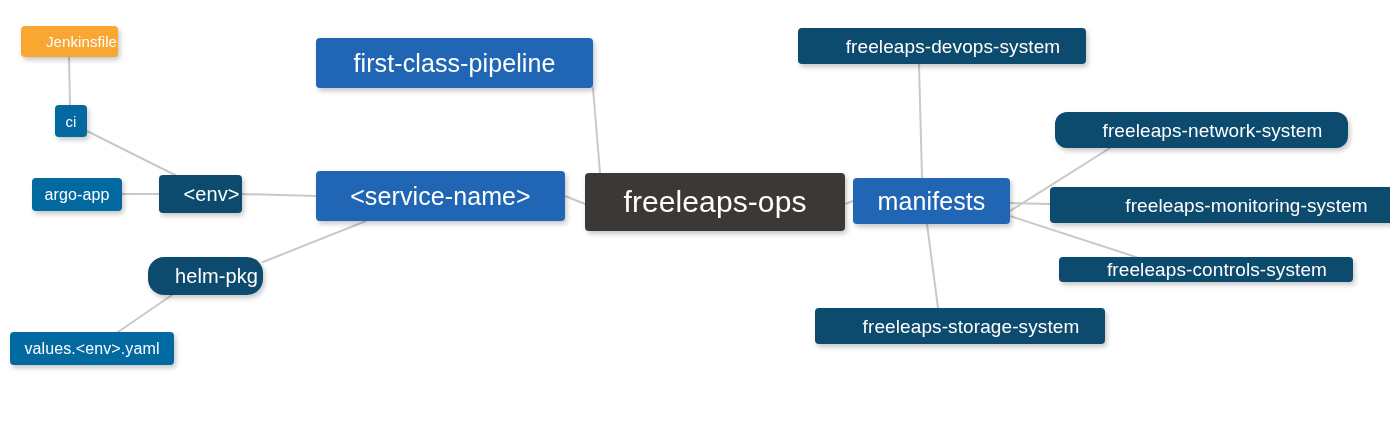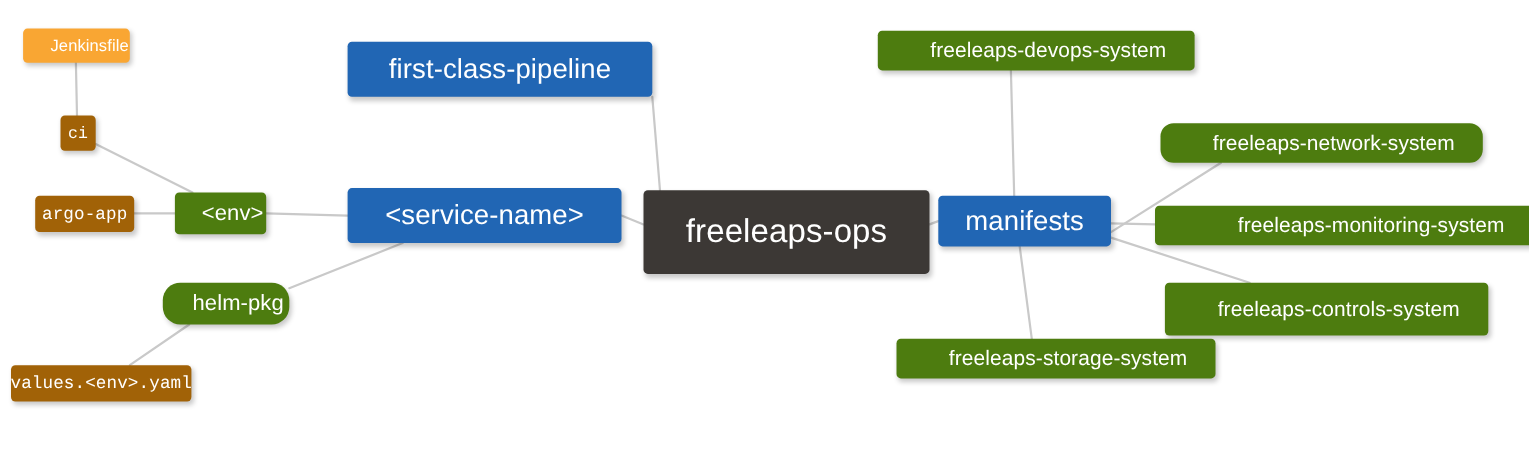--- a/index.html
+++ b/index.html
@@ -6,23 +6,23 @@
   body{width:1390px;height:421px;overflow:hidden;
        font-family:"Liberation Sans","DejaVu Sans",sans-serif;}
   #canvas{position:relative;width:1390px;height:421px;background:#ffffff;}
   #edges{position:absolute;left:0;top:0;width:1390px;height:421px;}
   .node{position:absolute;display:flex;align-items:center;justify-content:center;
         box-sizing:border-box;color:#ffffff;border-radius:4px;
         box-shadow:2px 3px 5px rgba(0,0,0,0.22);
         white-space:nowrap;line-height:1;letter-spacing:0.1px;}
   .n-root{background:#3c3835;}
   .n-blue{background:#2166b4;text-align:right;}
-  .n-green{background:#4d7c0f;padding-left:22px;}
+  .n-green{background:#0c4a6e;padding-left:22px;}
   .n-orange{background:#f9a633;padding-left:24px;}
-  .n-red{background:#a16207;font-family:Liberation Mono, monospace;}
+  .n-red{background:#0369a1;}
 </style>
 </head>
 <body>
 
 <div id="canvas">
   <svg id="edges" viewBox="0 0 1390 421" preserveAspectRatio="none">
       <line x1="585" y1="204" x2="565" y2="196" stroke="#c9c9c9" stroke-width="2" stroke-linecap="round"></line>
       <line x1="600" y1="173" x2="593" y2="88" stroke="#c9c9c9" stroke-width="2" stroke-linecap="round"></line>
       <line x1="845" y1="204" x2="853" y2="201" stroke="#c9c9c9" stroke-width="2" stroke-linecap="round"></line>
       <line x1="316" y1="196" x2="242" y2="194" stroke="#c9c9c9" stroke-width="2" stroke-linecap="round"></line>
@@ -31,29 +31,29 @@
       <line x1="159" y1="194" x2="122" y2="194" stroke="#c9c9c9" stroke-width="2" stroke-linecap="round"></line>
       <line x1="70" y1="105" x2="69" y2="57" stroke="#c9c9c9" stroke-width="2" stroke-linecap="round"></line>
       <line x1="172" y1="295" x2="118" y2="332" stroke="#c9c9c9" stroke-width="2" stroke-linecap="round"></line>
       <line x1="922" y1="178" x2="919" y2="64" stroke="#c9c9c9" stroke-width="2" stroke-linecap="round"></line>
       <line x1="1010" y1="211" x2="1110" y2="148" stroke="#c9c9c9" stroke-width="2" stroke-linecap="round"></line>
       <line x1="1010" y1="203" x2="1050" y2="204" stroke="#c9c9c9" stroke-width="2" stroke-linecap="round"></line>
       <line x1="1010" y1="216" x2="1136" y2="257" stroke="#c9c9c9" stroke-width="2" stroke-linecap="round"></line>
       <line x1="927" y1="224" x2="938" y2="308" stroke="#c9c9c9" stroke-width="2" stroke-linecap="round"></line>
     </svg>
   <div id="nodes">
-      <div class="node n-root" style="left: 585px; top: 173px; width: 260px; height: 76px; font-size: 30px;">freeleaps-ops</div>
+      <div class="node n-root" style="left: 585px; top: 173px; width: 260px; height: 58px; font-size: 30px;">freeleaps-ops</div>
       <div class="node n-blue" style="left: 316px; top: 171px; width: 249px; height: 50px; font-size: 25px;">&lt;service-name&gt;</div>
       <div class="node n-blue" style="left: 316px; top: 38px; width: 277px; height: 50px; font-size: 25px;">first-class-pipeline</div>
       <div class="node n-blue" style="left: 853px; top: 178px; width: 157px; height: 46px; font-size: 25px;">manifests</div>
       <div class="node n-green" style="left: 159px; top: 175px; width: 83px; height: 38px; font-size: 20px;">&lt;env&gt;</div>
       <div class="node n-green" style="left: 148px; top: 257px; width: 115px; height: 38px; font-size: 20px; border-radius: 16px;">helm-pkg</div>
       <div class="node n-green" style="left: 798px; top: 28px; width: 288px; height: 36px; font-size: 19px;">freeleaps-devops-system</div>
       <div class="node n-green" style="left: 1055px; top: 112px; width: 293px; height: 36px; font-size: 19px; border-radius: 12px;">freeleaps-network-system</div>
       <div class="node n-green" style="left: 1050px; top: 187px; width: 371px; height: 36px; font-size: 19px;">freeleaps-monitoring-system</div>
-      <div class="node n-green" style="left: 1059px; top: 257px; width: 294px; height: 48px; font-size: 19px;">freeleaps-controls-system</div>
+      <div class="node n-green" style="left: 1059px; top: 257px; width: 294px; height: 25px; font-size: 19px;">freeleaps-controls-system</div>
       <div class="node n-green" style="left: 815px; top: 308px; width: 290px; height: 36px; font-size: 19px;">freeleaps-storage-system</div>
       <div class="node n-orange" style="left: 21px; top: 26px; width: 97px; height: 31px; font-size: 15px;">Jenkinsfile</div>
       <div class="node n-red" style="left: 55px; top: 105px; width: 32px; height: 32px; font-size: 15px;">ci</div>
       <div class="node n-red" style="left: 32px; top: 178px; width: 90px; height: 33px; font-size: 16px;">argo-app</div>
       <div class="node n-red" style="left: 10px; top: 332px; width: 164px; height: 33px; font-size: 16px;">values.&lt;env&gt;.yaml</div>
     </div>
 </div>
 
 </body></html>

